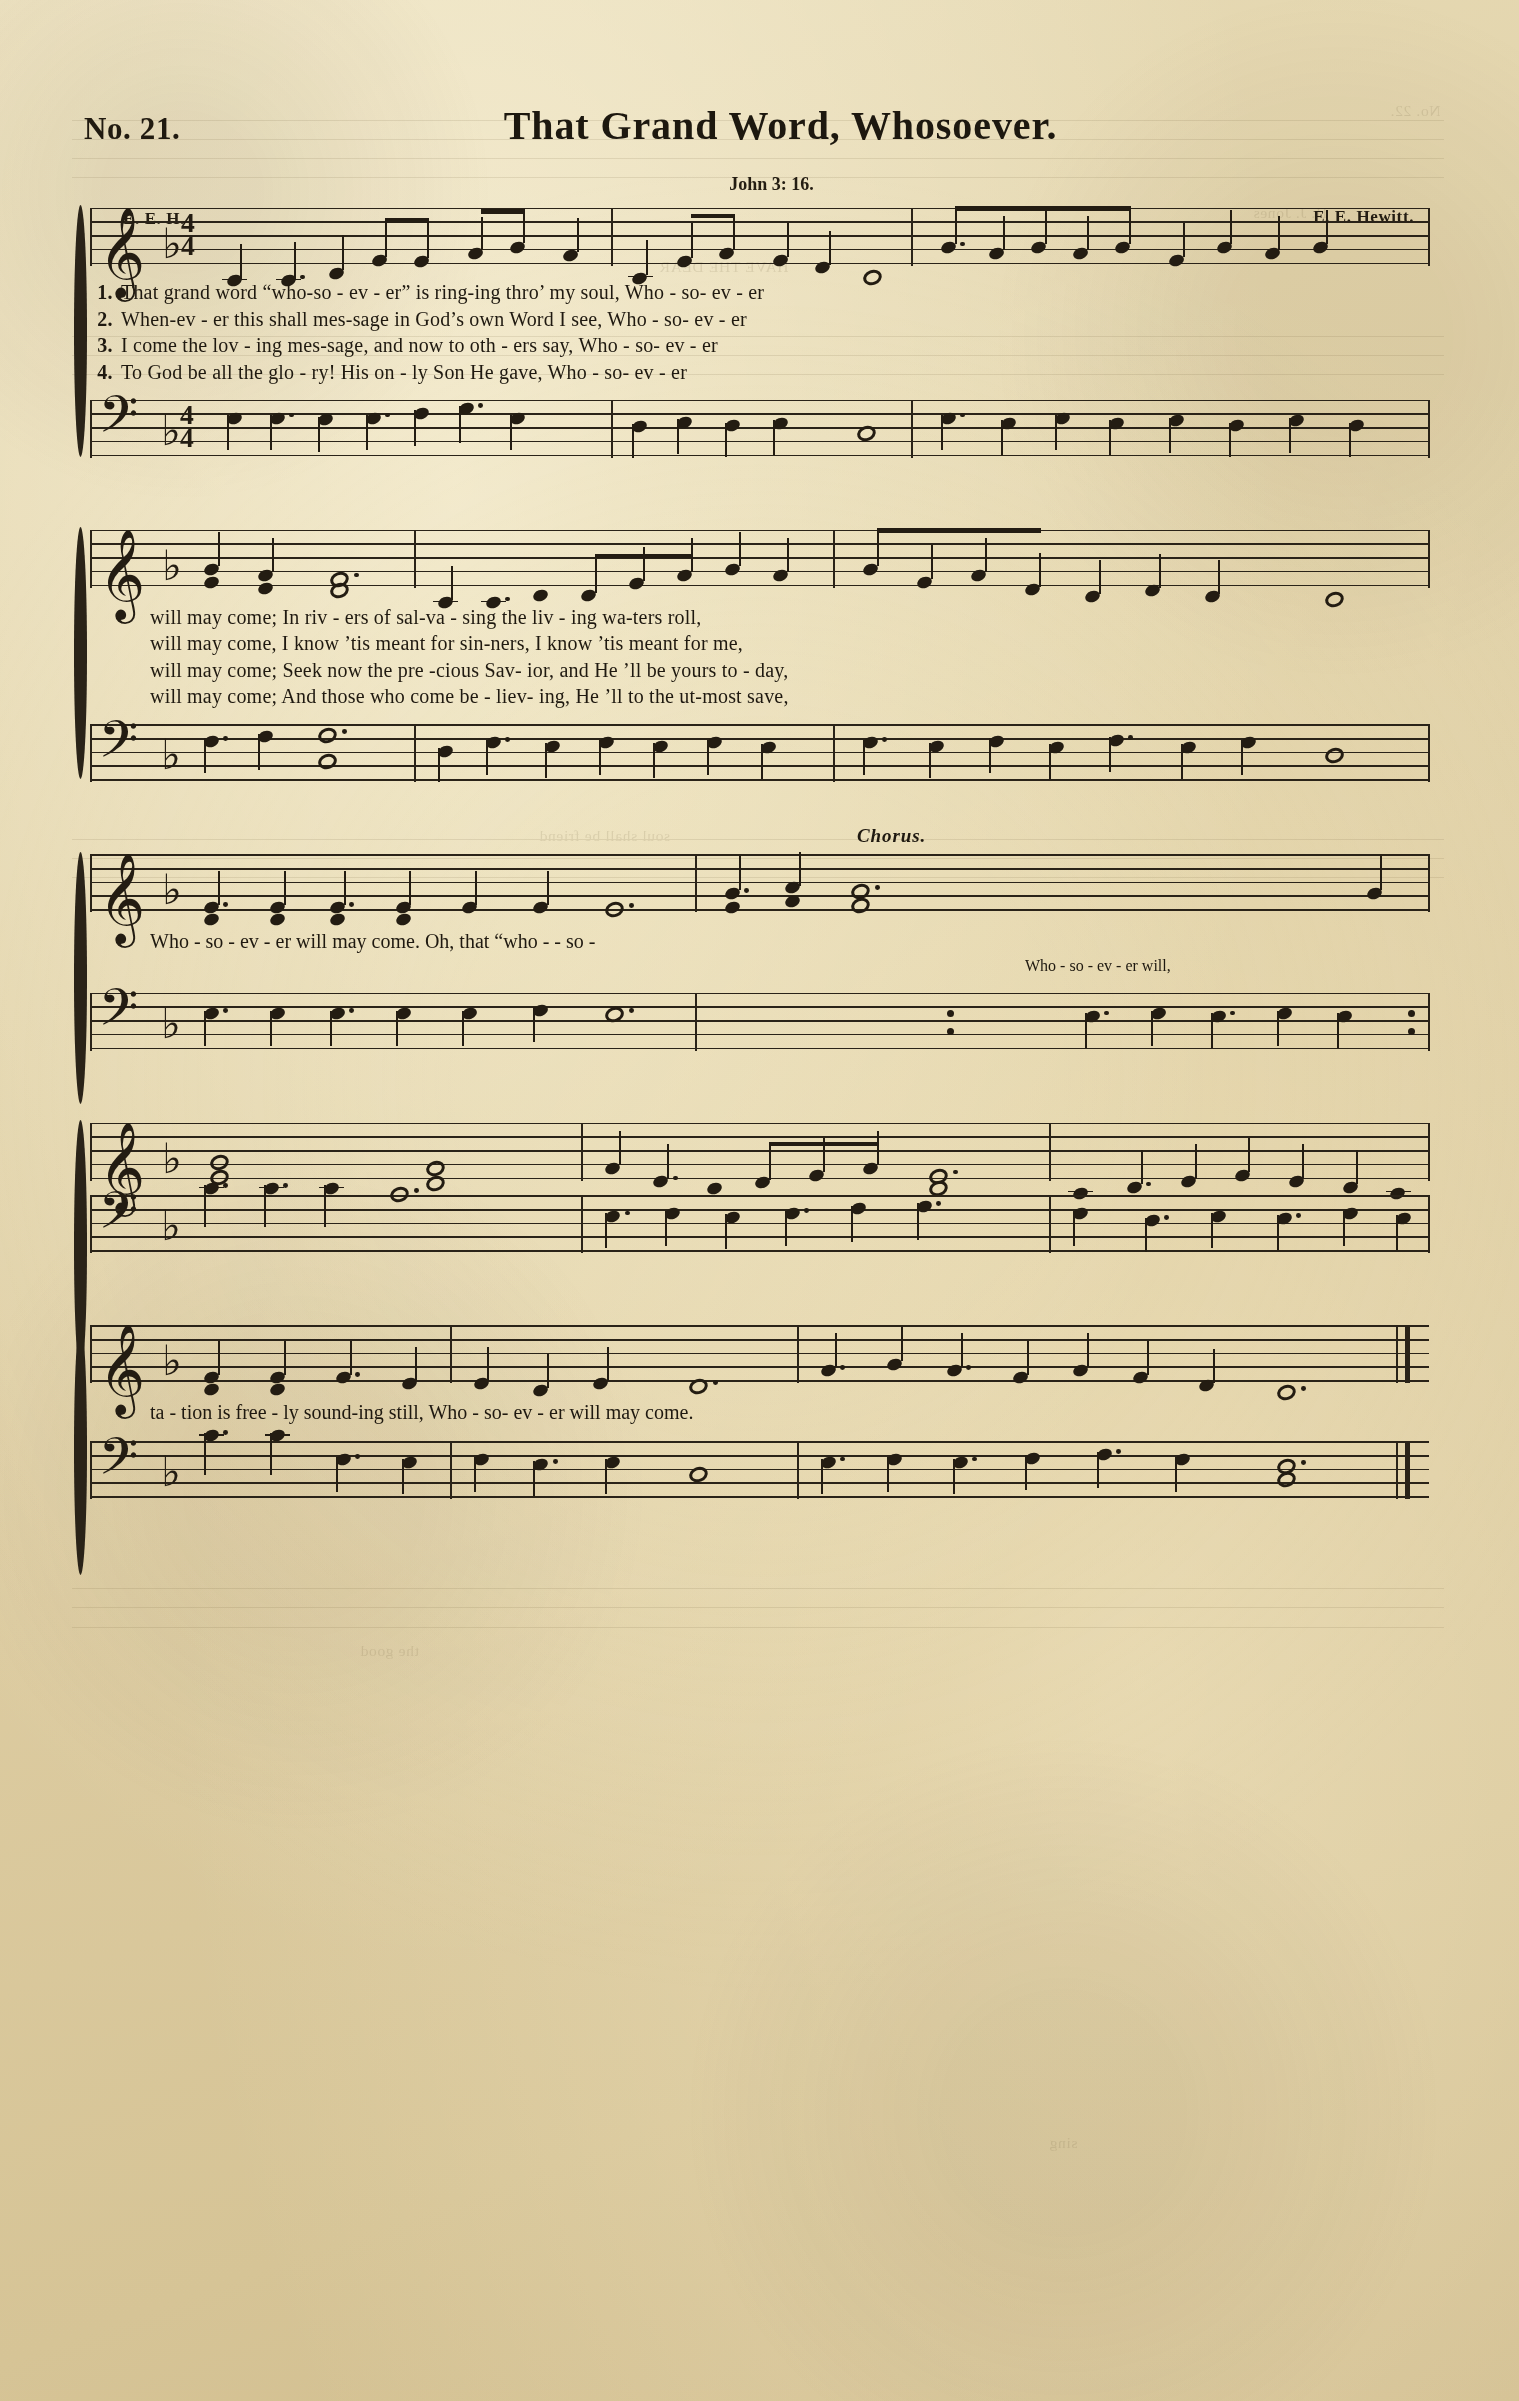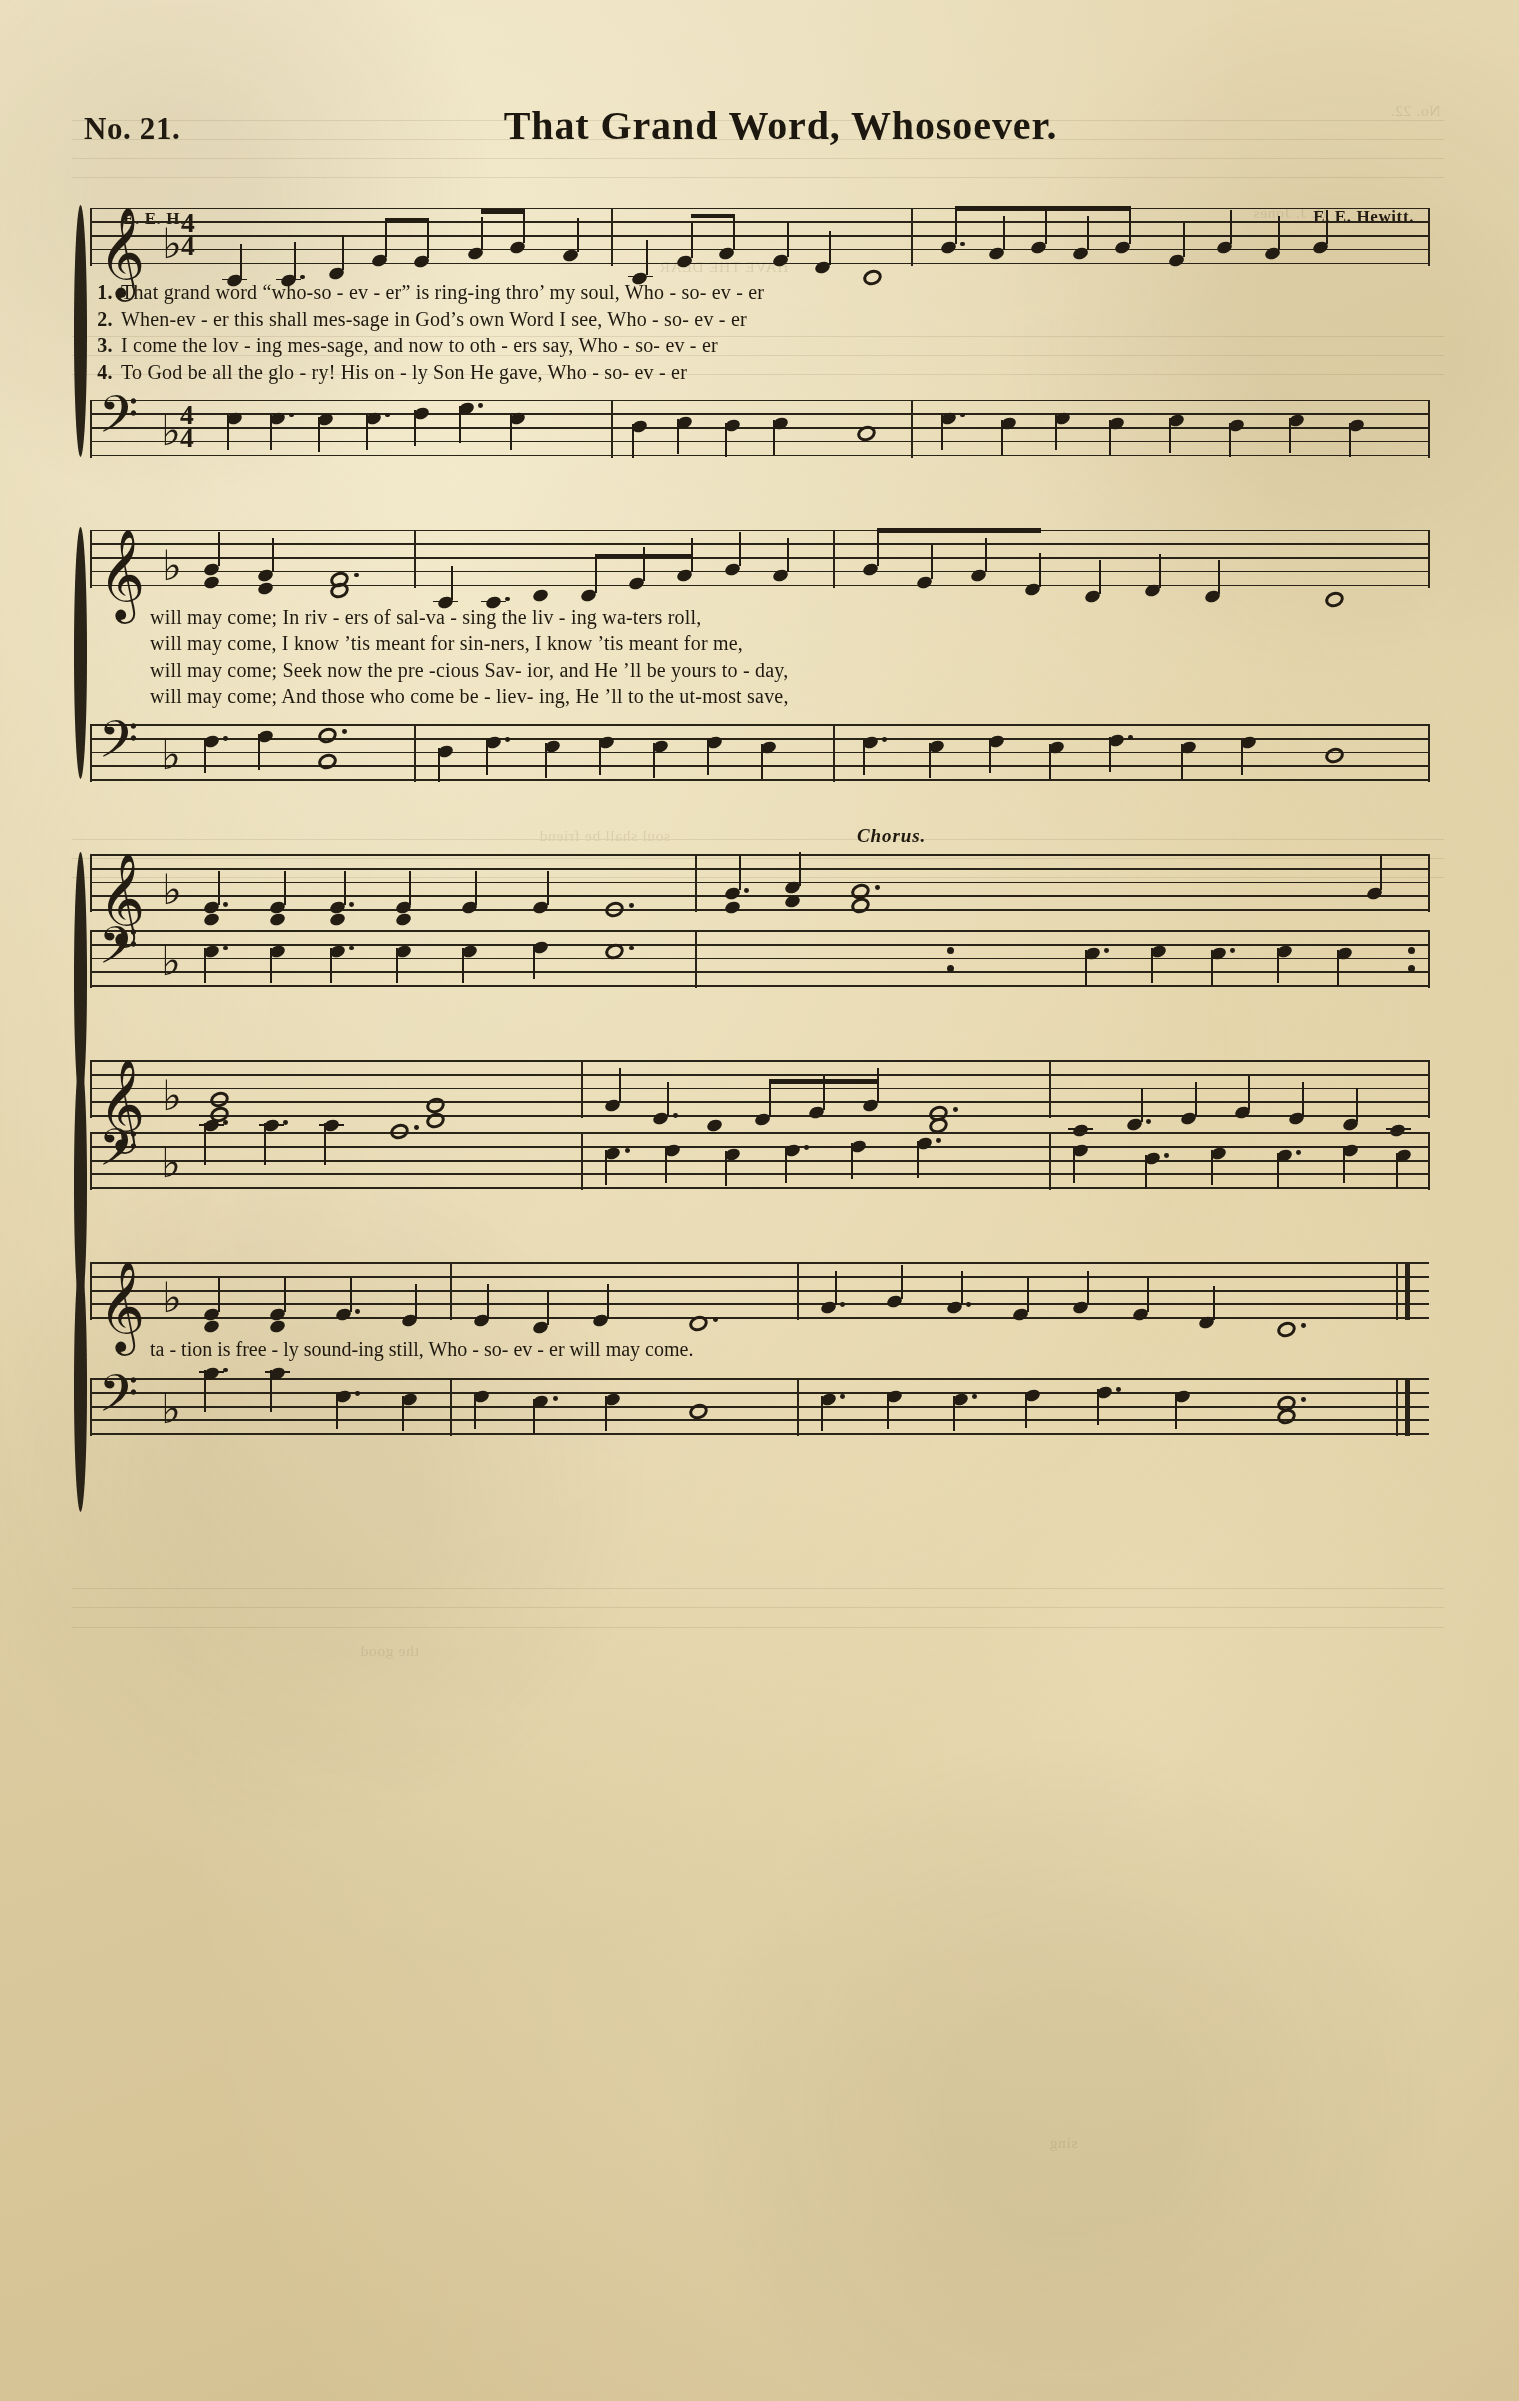--- a/index.html
+++ b/index.html
@@ -284,20 +284,21 @@
     <div class="btxt" style="left:539px; top:827px;">soul shall be friend</div>
     <div class="btxt" style="left:360px; top:1642px;">the good</div>
     <div class="btxt" style="left:1049px; top:2134px;">sing</div>
   </div>
 
   <div class="content">
 
     <div class="hdr">
       <div class="num">No. 21.</div>
       <div class="title">That Grand Word, Whosoever.</div>
+      <div class="scripture">John 3: 16.</div>
       <div class="credit-left">E. E. H.</div>
       <div class="credit-right">E. E. Hewitt.</div>
     </div>
 
     <div class="system" style="margin-top:27.6px;">
 
       <div class="staff">
         <div class="line"></div>
           <div class="line"></div>
           <div class="line"></div>
@@ -616,20 +617,24 @@
         <div class="stem" style="left:709px; top:-2.4px; height:34px;"></div>
         <div class="nh" style="left:695px; top:42px;"></div>
         <div class="nh open" style="left:761px; top:30px;"></div>
         <div class="dot" style="left:785px; top:31px;"></div>
         <div class="nh open" style="left:761px; top:44px;"></div>
         <div class="nh" style="left:1277px; top:34px;"></div>
         <div class="stem" style="left:1290px; top:2.4px; height:34px;"></div>
         <div class="barline" style="left:1338px; top:0; height:58px;"></div>
       </div>
 
+      <div class="lyrics" style="margin:18px 0 0 60px;">
+        <div class="lyric-center">Who - so - ev - er  will   may    come.    Oh,   that “who     -     -    so -</div>
+        <div class="lyric-small" style="margin-left:875px; margin-top:3.6px;">Who - so - ev - er will,</div>
+      </div>
 
       <div class="staff" style="margin-top:18px;">
         <div class="line"></div>
           <div class="line"></div>
           <div class="line"></div>
           <div class="line"></div>
           <div class="line"></div>
         <div class="barline" style="left:0; top:0; height:58px;"></div>
         <div class="clef bass">𝄢</div>
         <div class="keysig" style="left:71px; top:31px;">♭</div>

